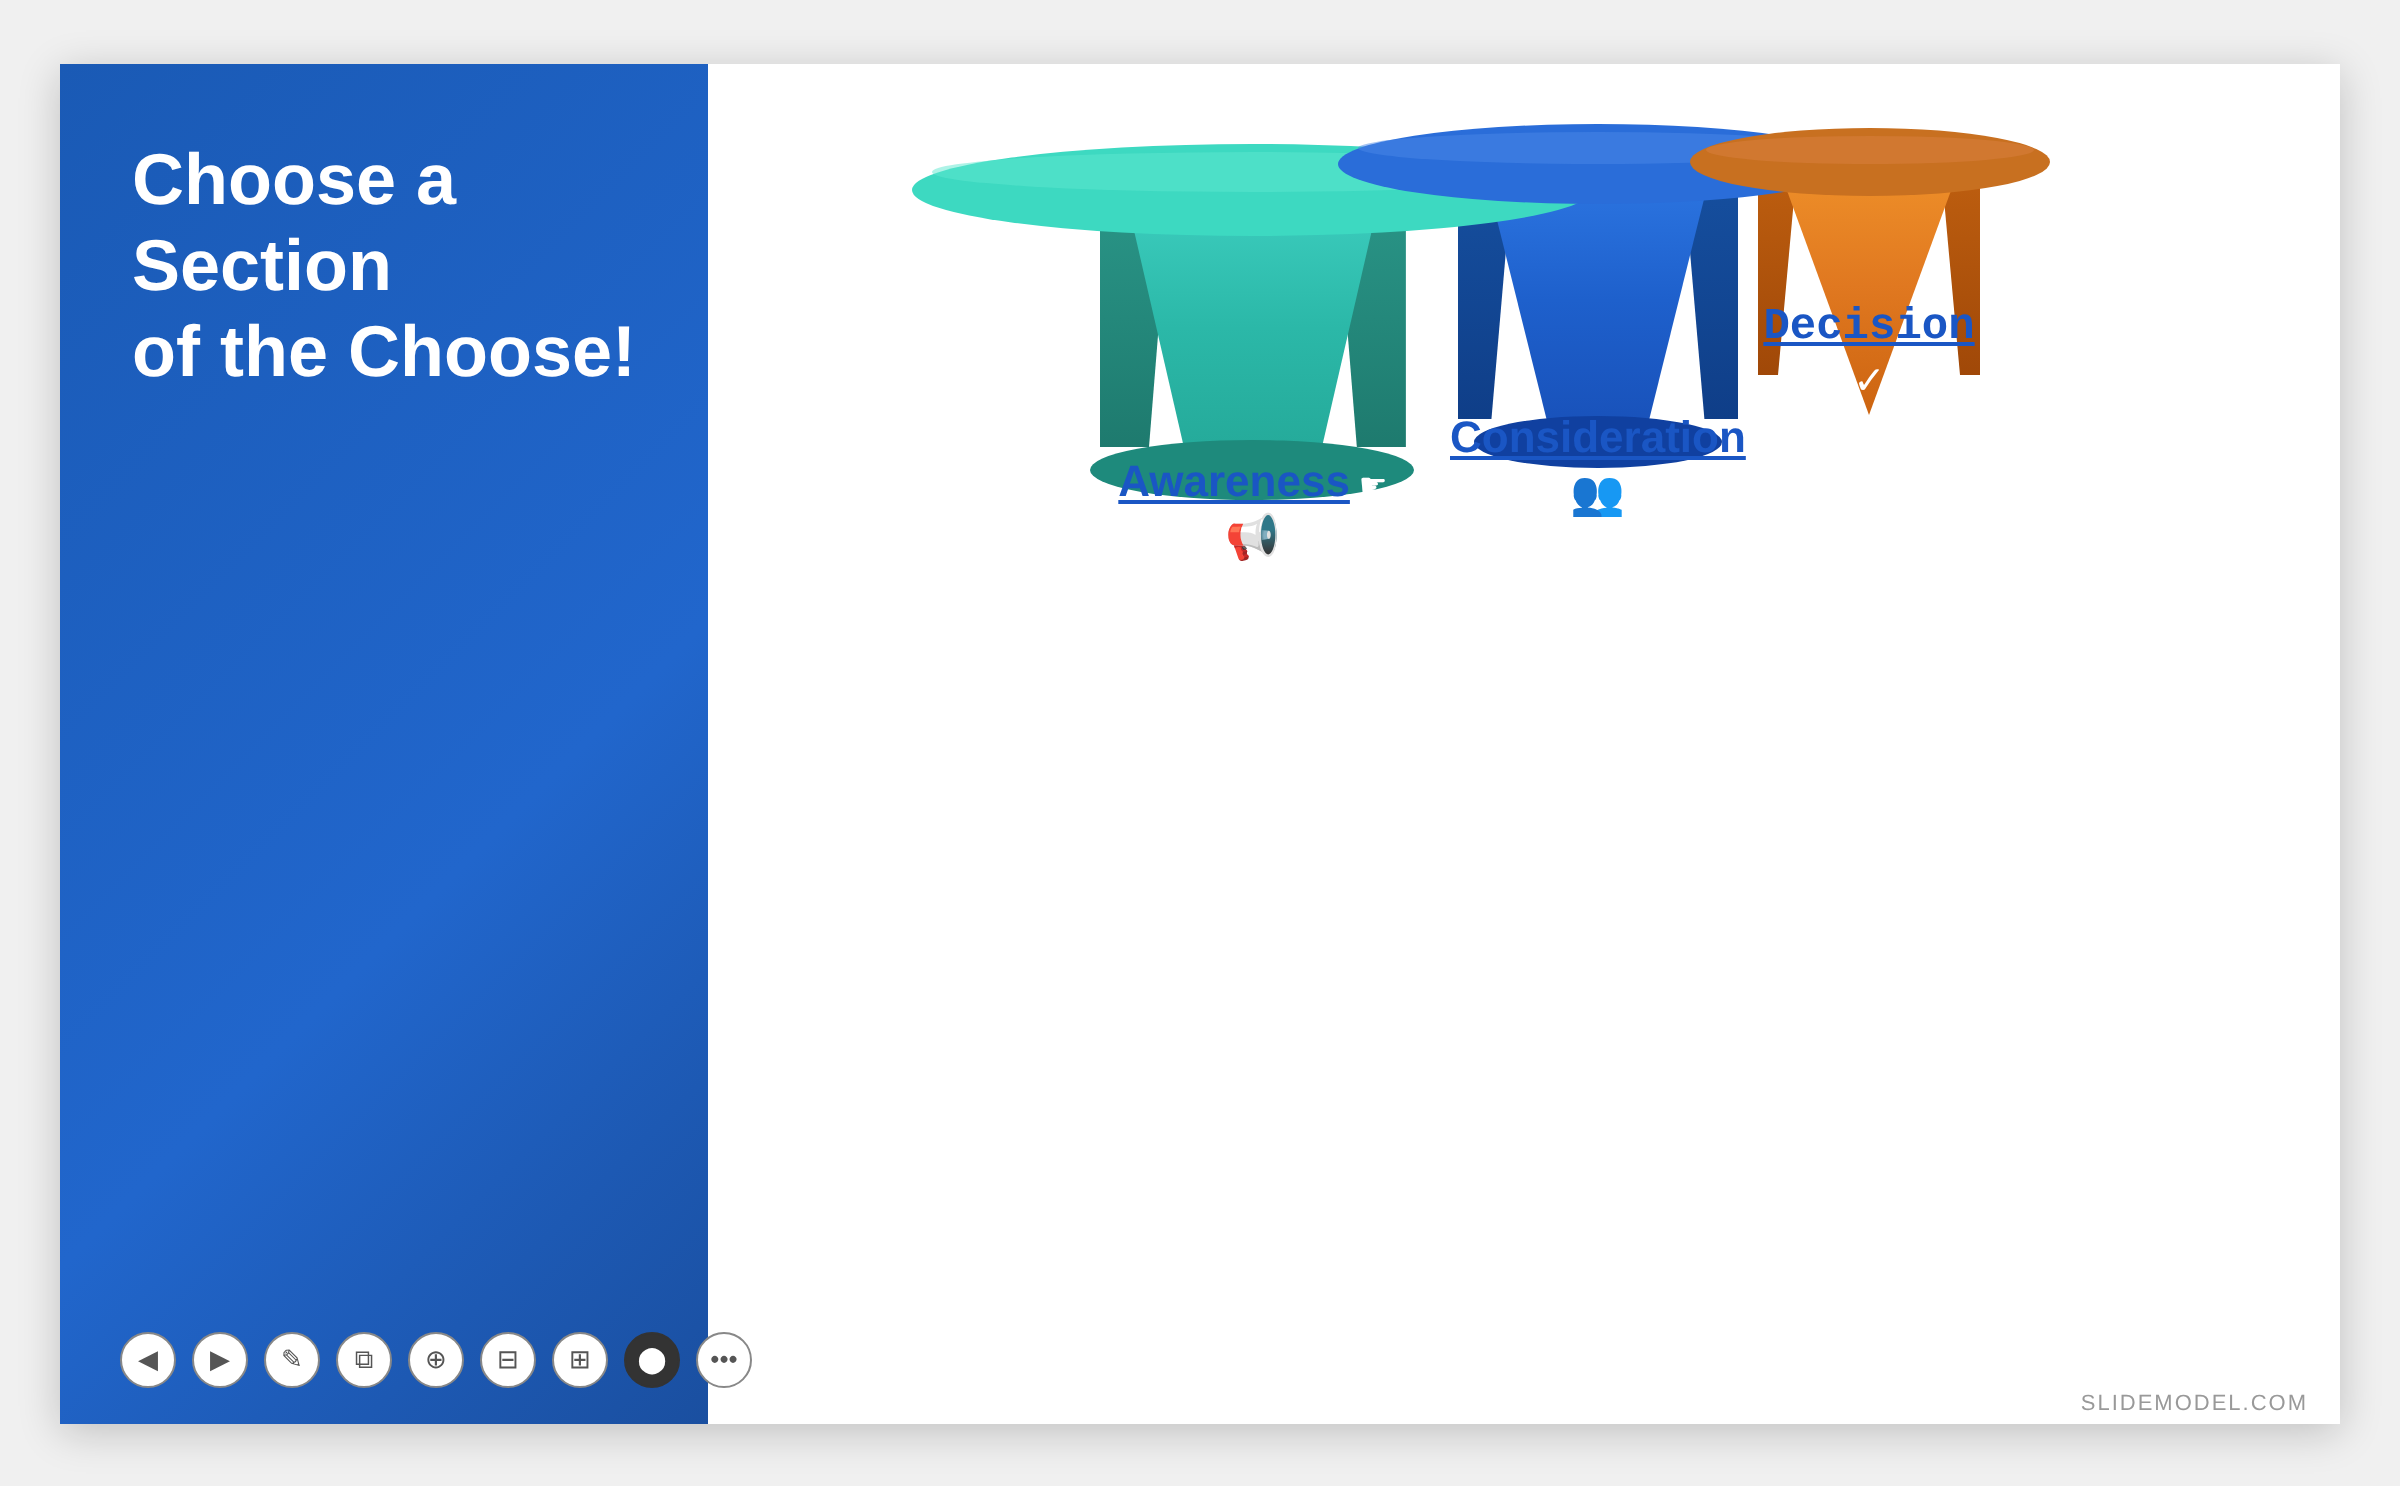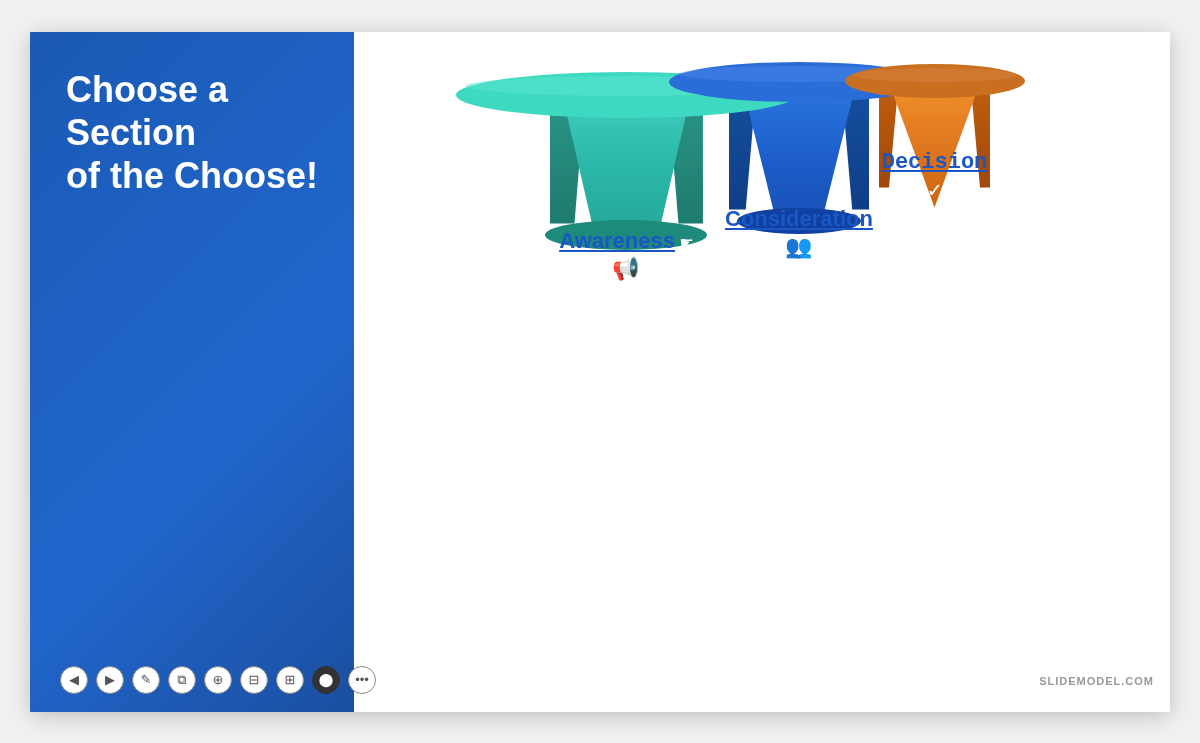--- a/index.html
+++ b/index.html
@@ -374,26 +374,26 @@
 
     .toolbar-btn.camera {
       background: #333;
       color: white;
       border-color: #333;
     }
 
     
     #watermark {
       position: absolute;
-      bottom: 25px;
+      bottom: 4px;
       right: 16px;
       font-size: 11px;
       color: #999;
       letter-spacing: 1px;
-      font-weight: 700;
+      font-weight: 400;
       margin-top: 36px;
     }
 
     
     .cursor-hand {
       display: inline-block;
       font-size: 16px;
       color: white;
     }
   </style>

